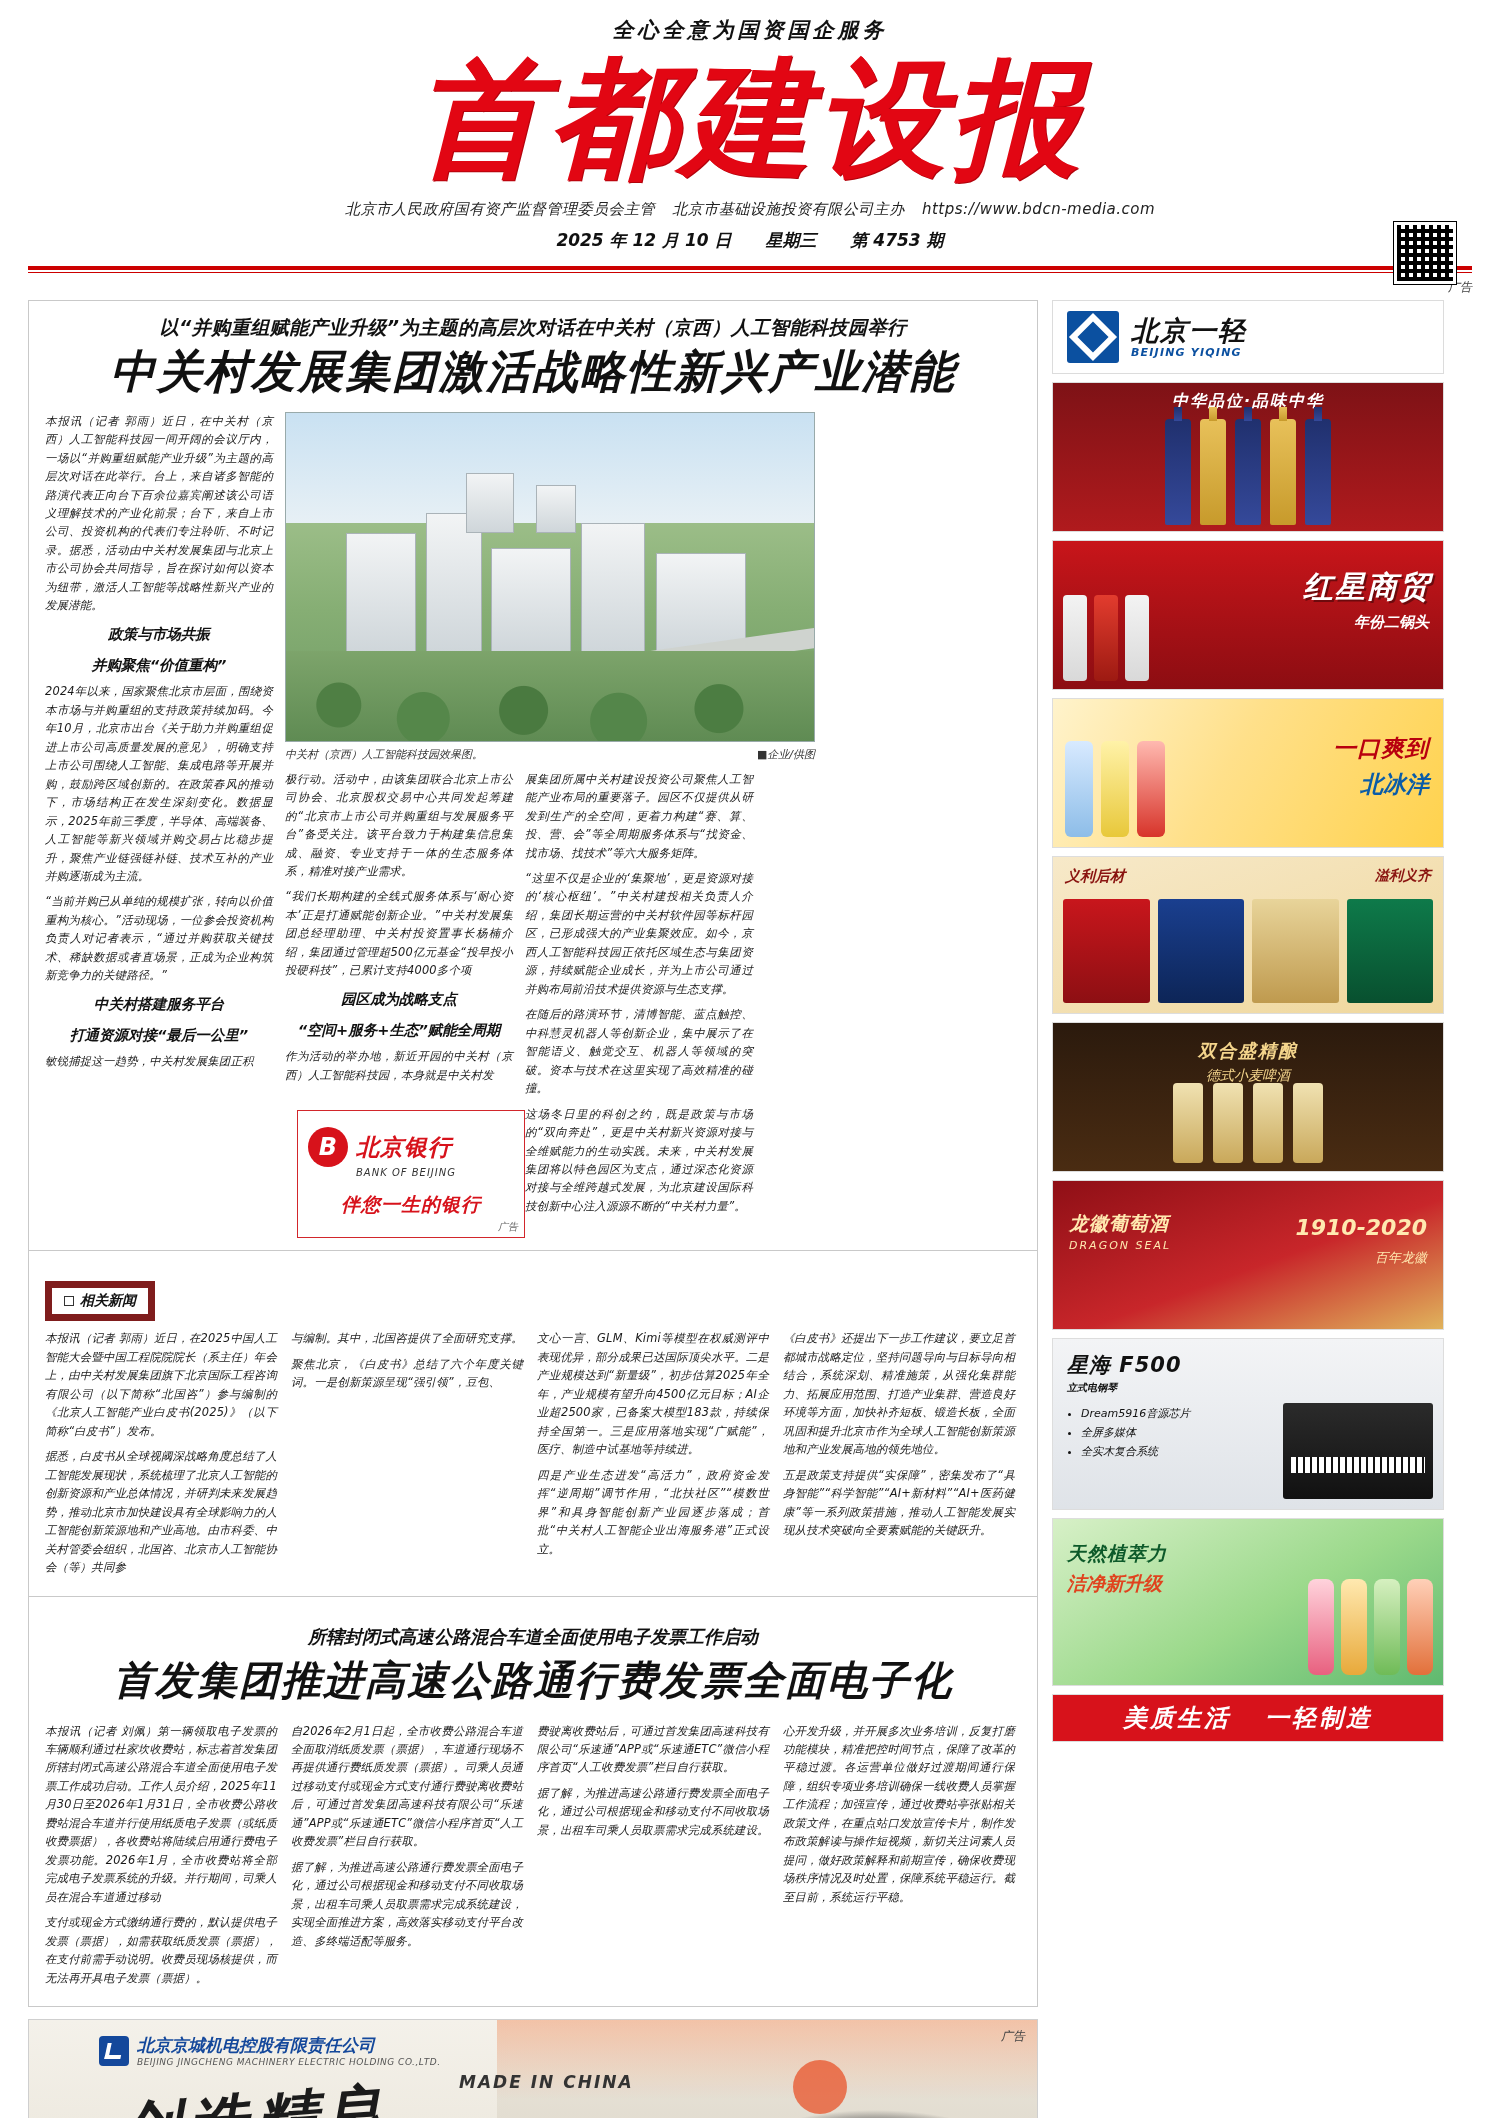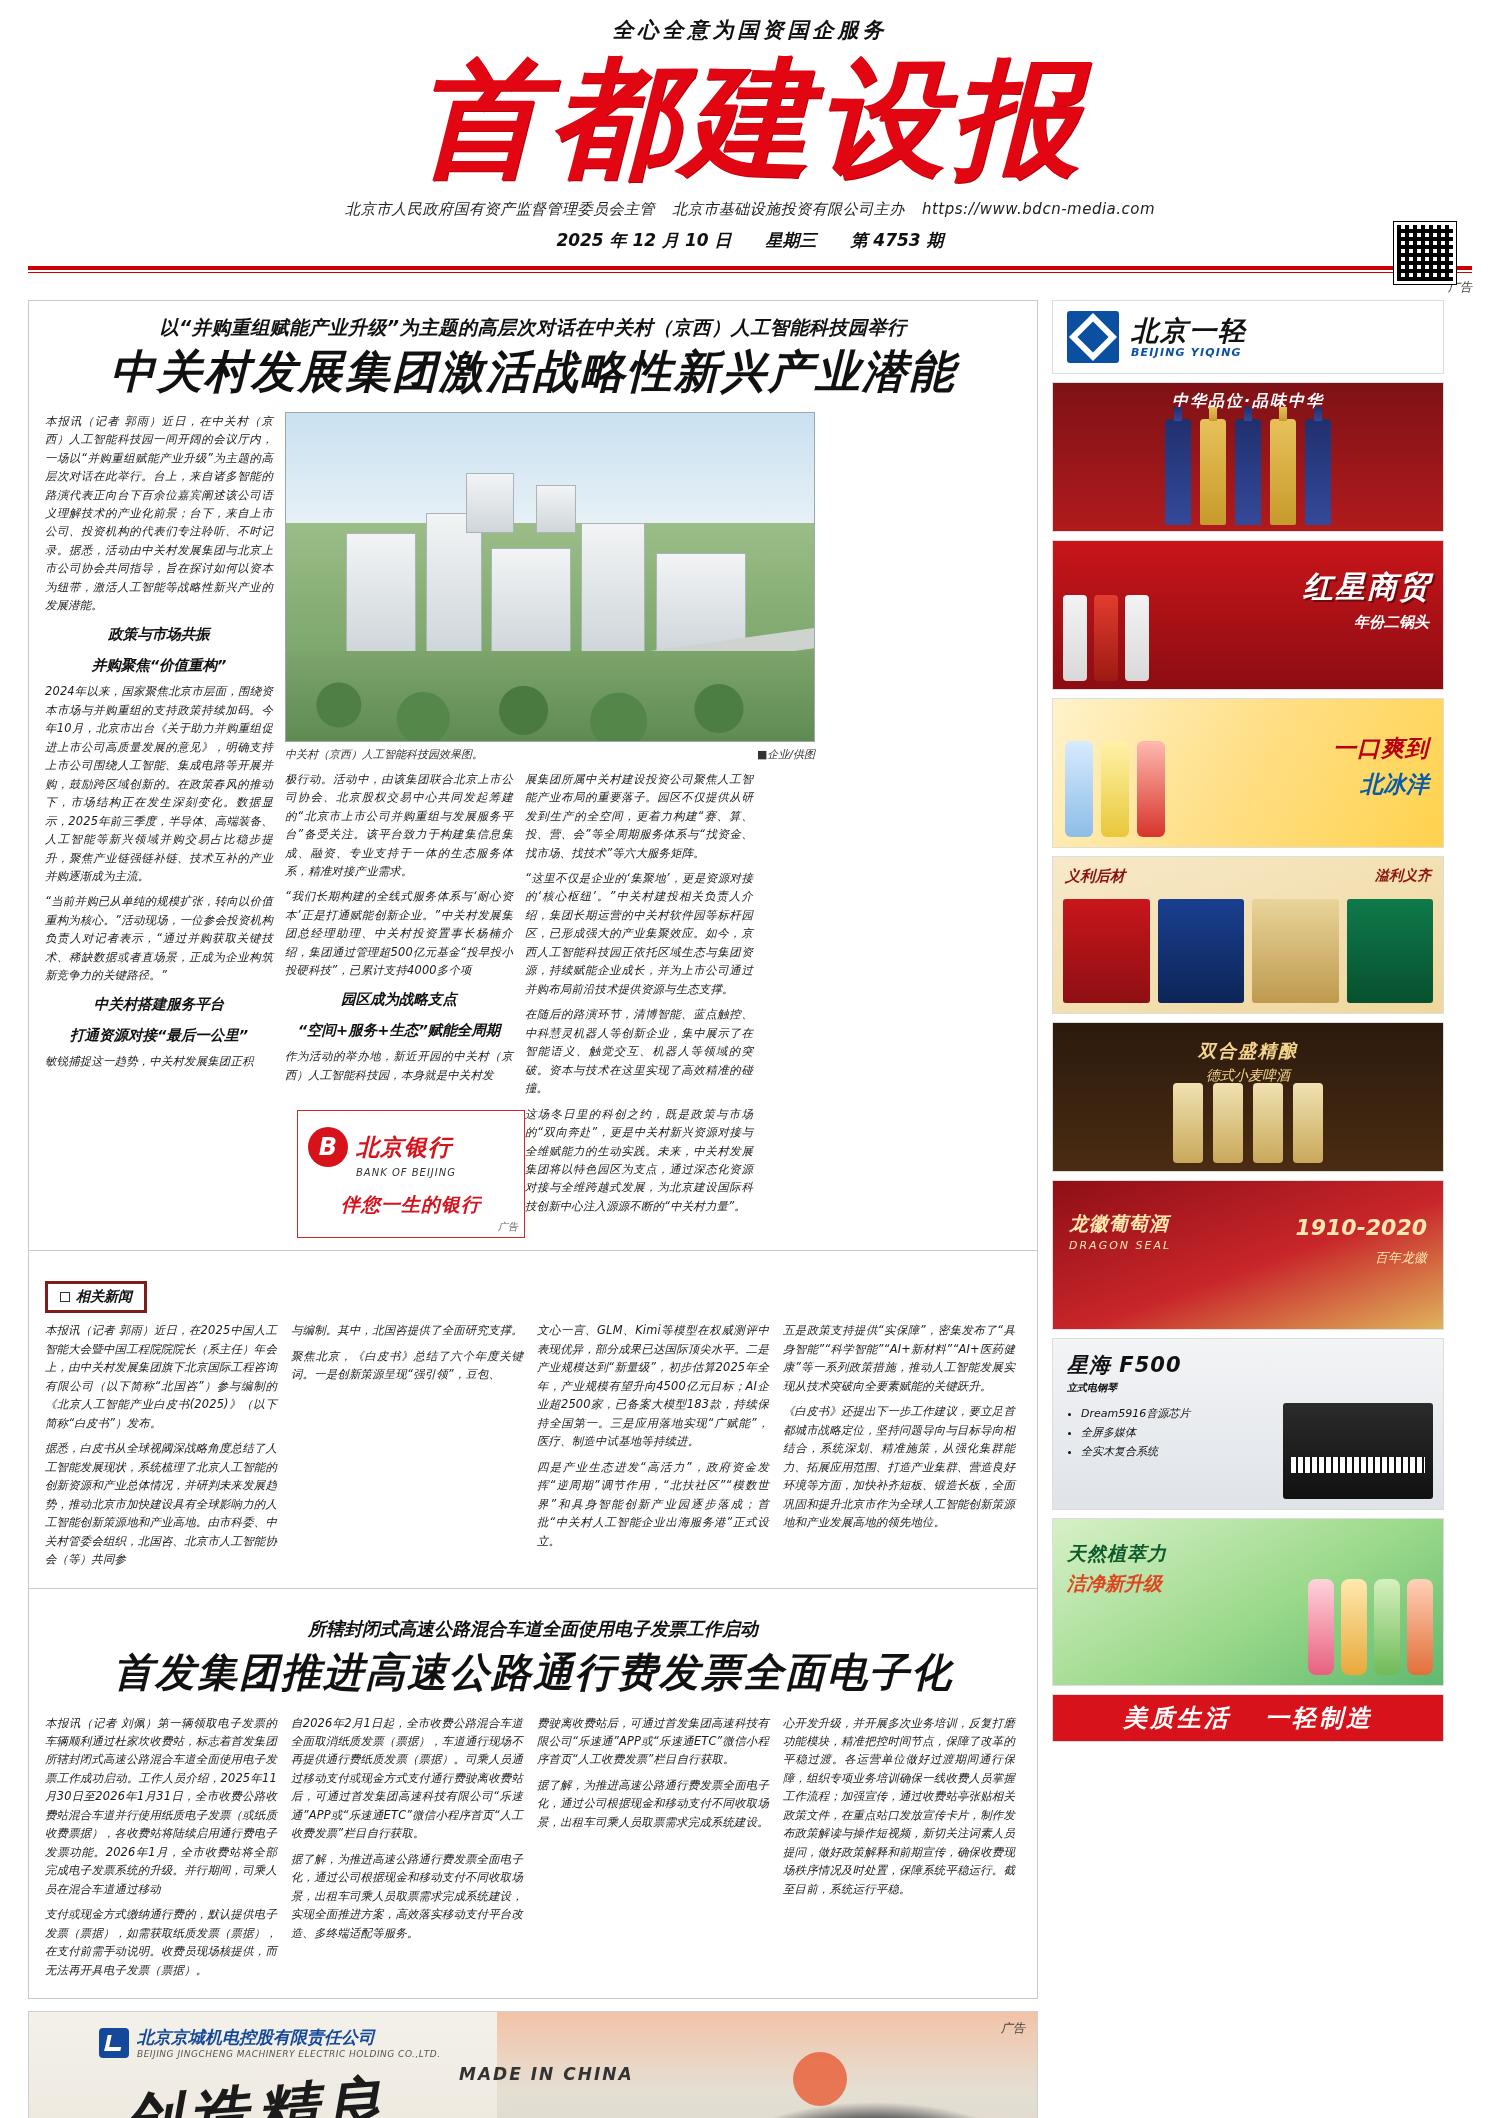--- a/index.html
+++ b/index.html
@@ -107,21 +107,21 @@
     background:linear-gradient(#c9e1f2,#e7f0f5);
   }
   .caption-row {
     display:flex; justify-content:space-between; align-items:center;
     font-size:11px; color:#333; margin-top:5px;
   }
   .caption-right { font-size:11px; color:#333; }
 
   
   .related-tag {
-    display:inline-block; border:3px solid #7f1d1d; padding:4px 12px;
+    display:inline-block; border:7px solid #7f1d1d; padding:4px 12px;
     font-size:14px; font-weight:bold; margin:16px 0 8px;
   }
   .related-tag .sq {
     display:inline-block; width:10px; height:10px; border:1px solid #333;
     margin-right:6px; vertical-align:middle;
   }
   .headline2 {
     text-align:center; font-size:33px; font-weight:900; color:#111;
     letter-spacing:1px; line-height:1.2; margin:2px 0 14px;
   }
@@ -422,22 +422,22 @@
           </div>
           <div class="col4">
             <p class="txt">与编制。其中，北国咨提供了全面研究支撑。</p>
             <p class="txt">聚焦北京，《白皮书》总结了六个年度关键词。一是创新策源呈现“强引领”，豆包、</p>
           </div>
           <div class="col4">
             <p class="txt">文心一言、GLM、Kimi等模型在权威测评中表现优异，部分成果已达国际顶尖水平。二是产业规模达到“新量级”，初步估算2025年全年，产业规模有望升向4500亿元目标；AI企业超2500家，已备案大模型183款，持续保持全国第一。三是应用落地实现“广赋能”，医疗、制造中试基地等持续进。</p>
             <p class="txt">四是产业生态进发“高活力”，政府资金发挥“逆周期”调节作用，“北扶社区”“模数世界”和具身智能创新产业园逐步落成；首批“中关村人工智能企业出海服务港”正式设立。</p>
           </div>
           <div class="col4">
+            <p class="txt">《白皮书》还提出下一步工作建议，要立足首都城市战略定位，坚持问题导向与目标导向相结合，系统深划、精准施策，从强化集群能力、拓展应用范围、打造产业集群、营造良好环境等方面，加快补齐短板、锻造长板，全面巩固和提升北京市作为全球人工智能创新策源地和产业发展高地的领先地位。</p>
             <p class="txt">五是政策支持提供“实保障”，密集发布了“具身智能”“科学智能”“AI+新材料”“AI+医药健康”等一系列政策措施，推动人工智能发展实现从技术突破向全要素赋能的关键跃升。</p>
-            <p class="txt">《白皮书》还提出下一步工作建议，要立足首都城市战略定位，坚持问题导向与目标导向相结合，系统深划、精准施策，从强化集群能力、拓展应用范围、打造产业集群、营造良好环境等方面，加快补齐短板、锻造长板，全面巩固和提升北京市作为全球人工智能创新策源地和产业发展高地的领先地位。</p>
           </div>
         </div>
       </div>
 
       <div class="panel" style="border-top:none;">
         <div class="kicker2">所辖封闭式高速公路混合车道全面使用电子发票工作启动</div>
         <div class="headline3">首发集团推进高速公路通行费发票全面电子化</div>
         <div class="four-col">
           <div class="col4">
             <p class="txt">本报讯（记者 刘佩）第一辆领取电子发票的车辆顺利通过杜家坎收费站，标志着首发集团所辖封闭式高速公路混合车道全面使用电子发票工作成功启动。工作人员介绍，2025年11月30日至2026年1月31日，全市收费公路收费站混合车道并行使用纸质电子发票（或纸质收费票据），各收费站将陆续启用通行费电子发票功能。2026年1月，全市收费站将全部完成电子发票系统的升级。并行期间，司乘人员在混合车道通过移动</p>

